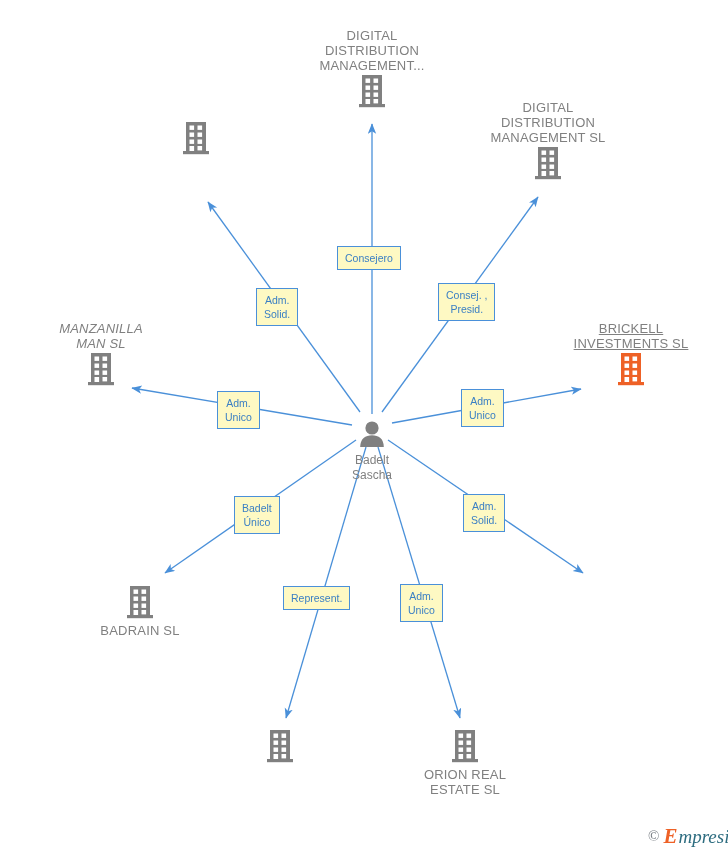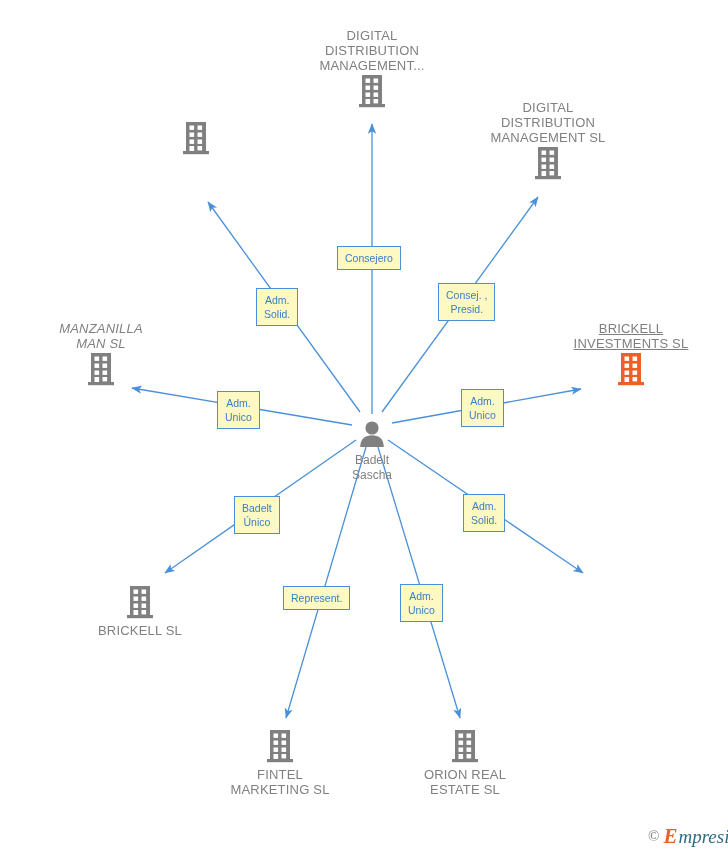--- a/index.html
+++ b/index.html
@@ -244,41 +244,39 @@
         <rect x="8.5" y="5.5" width="4.6" height="4.4" fill="#fff"></rect>
         <rect x="16.5" y="5.5" width="4.6" height="4.4" fill="#fff"></rect>
         <rect x="8.5" y="12.5" width="4.6" height="4.4" fill="#fff"></rect>
         <rect x="16.5" y="12.5" width="4.6" height="4.4" fill="#fff"></rect>
         <rect x="8.5" y="19.5" width="4.6" height="4.4" fill="#fff"></rect>
         <rect x="16.5" y="19.5" width="4.6" height="4.4" fill="#fff"></rect>
         <rect x="8.5" y="26" width="4.6" height="5" fill="#fff"></rect>
         <rect x="16.5" y="26" width="4.6" height="4.4" fill="#fff"></rect>
       </svg>
     </span>
-    <div class="label-below">BRICKELL  SL</div>
+    <div class="label-below">BADRAIN  SL</div>
   </div>
 
 
   <div class="node" style="left:280px; top:728px;">
     <span class="glyph">
       <svg width="30" height="36" viewBox="0 0 30 36">
         <rect x="5" y="2" width="20" height="29" fill="#808080"></rect>
         <rect x="2" y="31" width="26" height="3.2" fill="#808080"></rect>
         <rect x="8.5" y="5.5" width="4.6" height="4.4" fill="#fff"></rect>
         <rect x="16.5" y="5.5" width="4.6" height="4.4" fill="#fff"></rect>
         <rect x="8.5" y="12.5" width="4.6" height="4.4" fill="#fff"></rect>
         <rect x="16.5" y="12.5" width="4.6" height="4.4" fill="#fff"></rect>
         <rect x="8.5" y="19.5" width="4.6" height="4.4" fill="#fff"></rect>
         <rect x="16.5" y="19.5" width="4.6" height="4.4" fill="#fff"></rect>
         <rect x="8.5" y="26" width="4.6" height="5" fill="#fff"></rect>
         <rect x="16.5" y="26" width="4.6" height="4.4" fill="#fff"></rect>
       </svg>
     </span>
-    <div class="label-below">FINTEL
-MARKETING SL</div>
   </div>
 
   <div class="node" style="left:465px; top:728px;">
     <span class="glyph">
       <svg width="30" height="36" viewBox="0 0 30 36">
         <rect x="5" y="2" width="20" height="29" fill="#808080"></rect>
         <rect x="2" y="31" width="26" height="3.2" fill="#808080"></rect>
         <rect x="8.5" y="5.5" width="4.6" height="4.4" fill="#fff"></rect>
         <rect x="16.5" y="5.5" width="4.6" height="4.4" fill="#fff"></rect>
         <rect x="8.5" y="12.5" width="4.6" height="4.4" fill="#fff"></rect>

